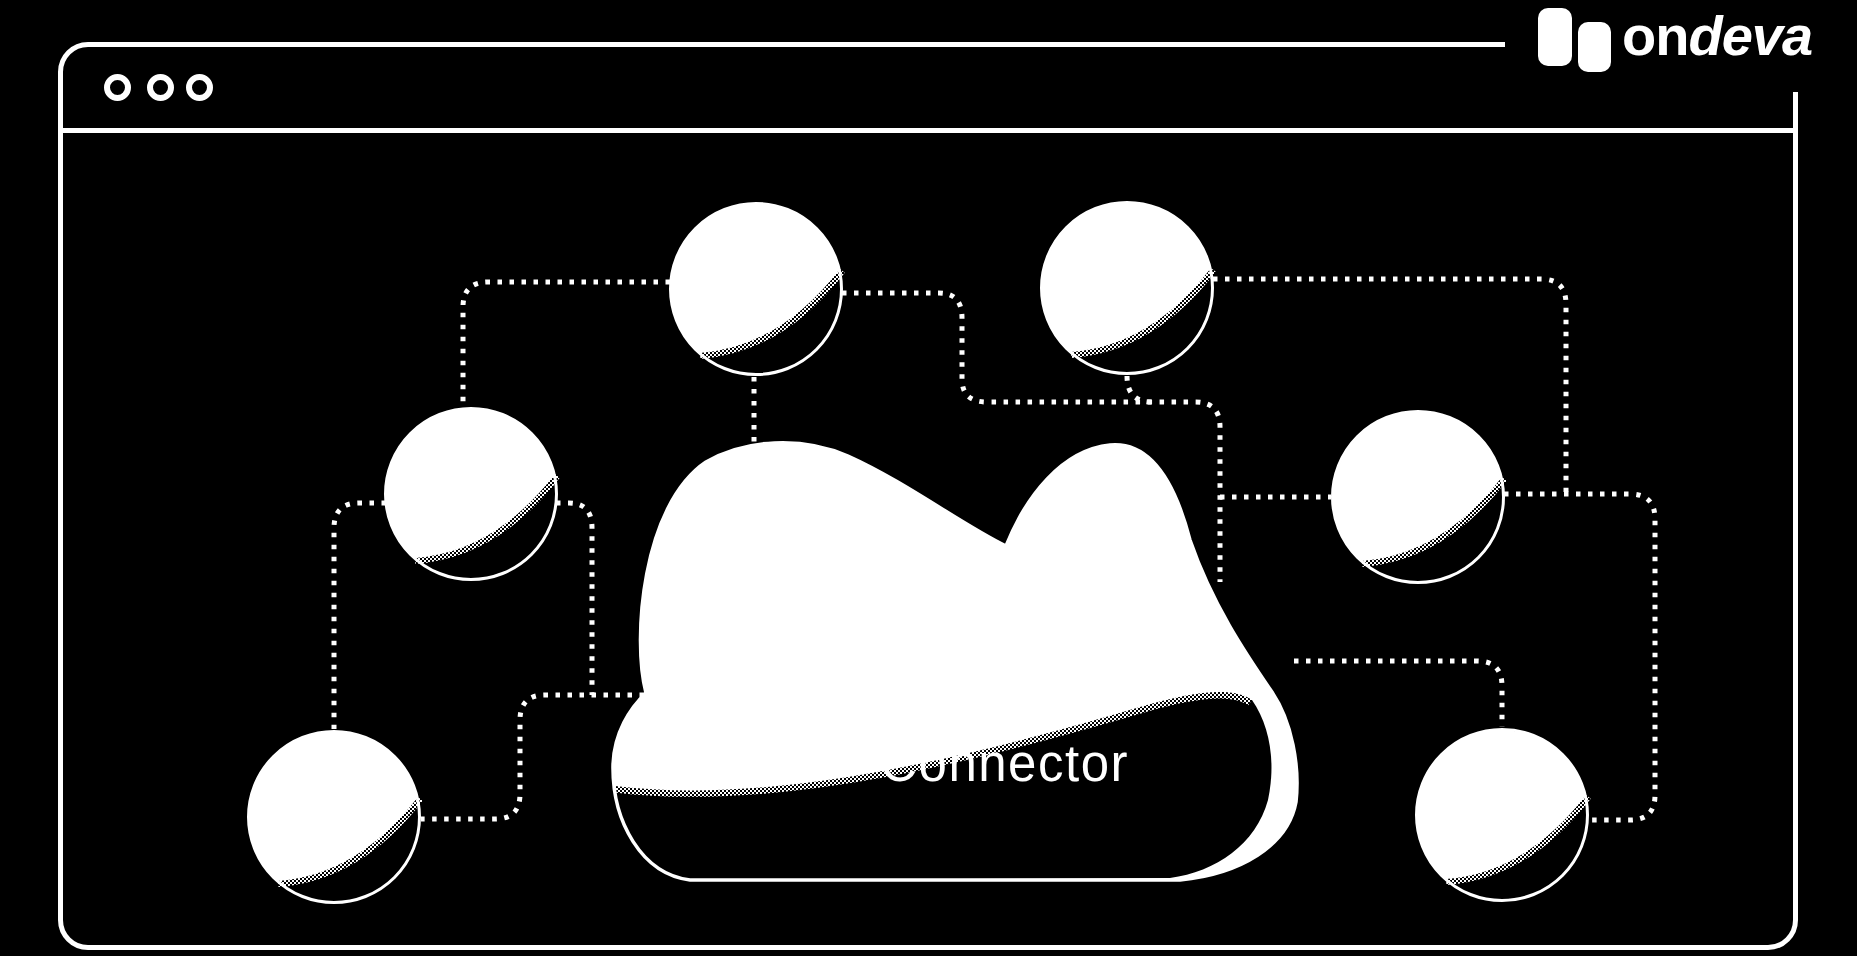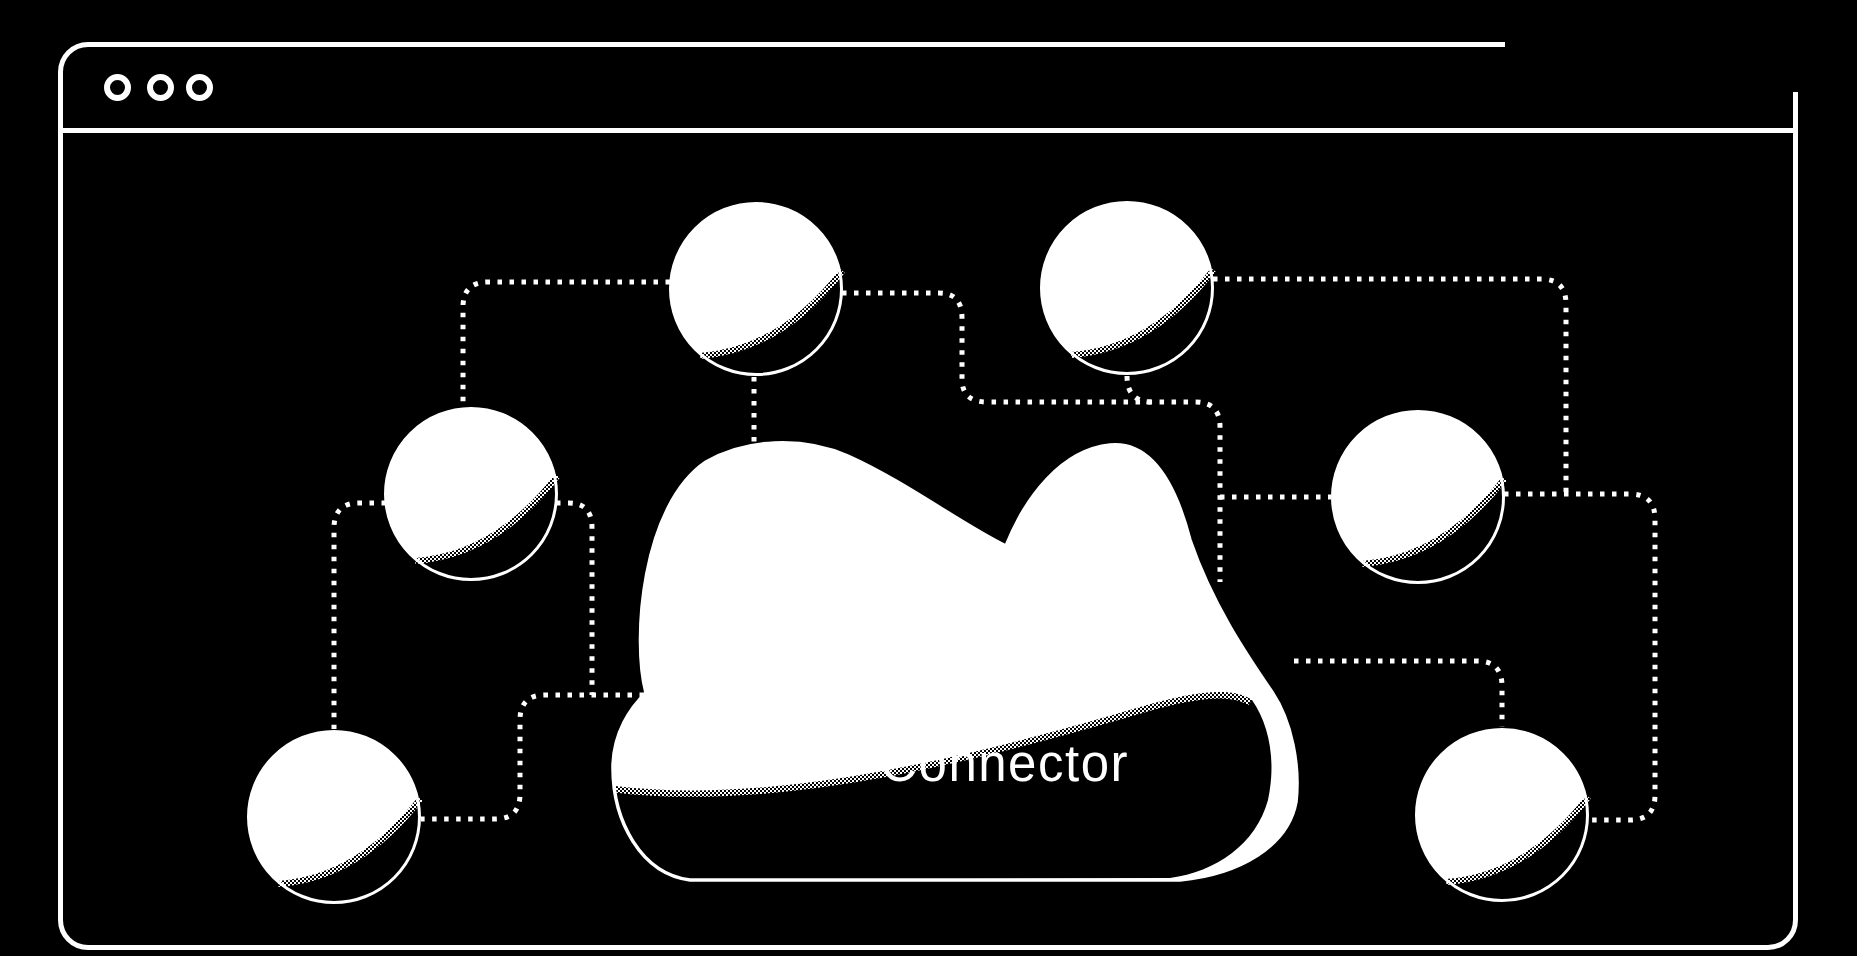--- a/index.html
+++ b/index.html
@@ -30,20 +30,27 @@
 <div id="canvas">
 
   <div class="frame"></div>
   <div class="frame-gap"></div>
   <div class="titlebar-sep"></div>
 
   <div class="win-dot dot1"></div>
   <div class="win-dot dot2"></div>
   <div class="win-dot dot3"></div>
 
+  <div class="logo">
+    <div class="logo-icon">
+      <div class="pill pill1"></div>
+      <div class="pill pill2"></div>
+    </div>
+    <div class="logo-text"><span>on</span><span class="it">deva</span></div>
+  </div>
 
   <svg class="illus" viewBox="0 0 1857 956">
     <defs>
       <pattern id="dith" width="4" height="4" patternUnits="userSpaceOnUse">
         <rect x="0" y="0" width="2" height="2" fill="#fff"></rect>
         <rect x="2" y="2" width="2" height="2" fill="#fff"></rect>
       </pattern>
     </defs>
 
     <g stroke="#fff" stroke-width="5" fill="none" stroke-dasharray="4.5 7.5">

